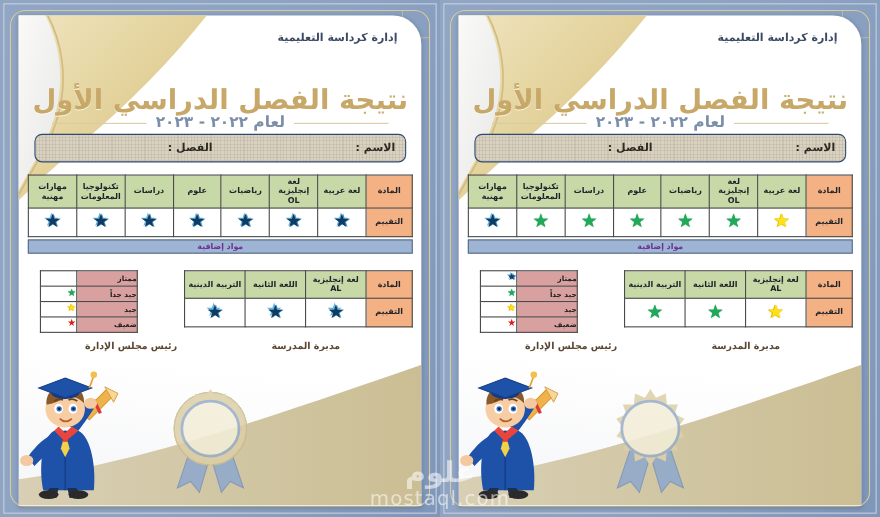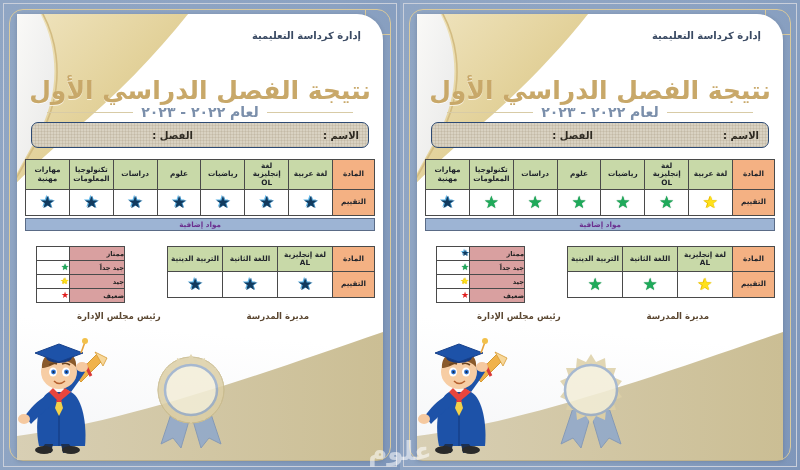--- a/index.html
+++ b/index.html
@@ -544,15 +544,16 @@
         <ellipse cx="29" cy="114" rx="9" ry="4" fill="#2a2a2a"></ellipse>
         <path d="M54,108 L60,116 L48,117 L46,108 Z" fill="#1d3050"></path>
         <ellipse cx="56" cy="114" rx="9" ry="4" fill="#2a2a2a"></ellipse>
       </svg>
 
     </div>
   </div>
 
   <div class="watermark">
     <div class="wm-ar">علوم</div>
+    <div class="wm-en">mostaql.com</div>
   </div>
 
 </div>
 
 </body></html>

